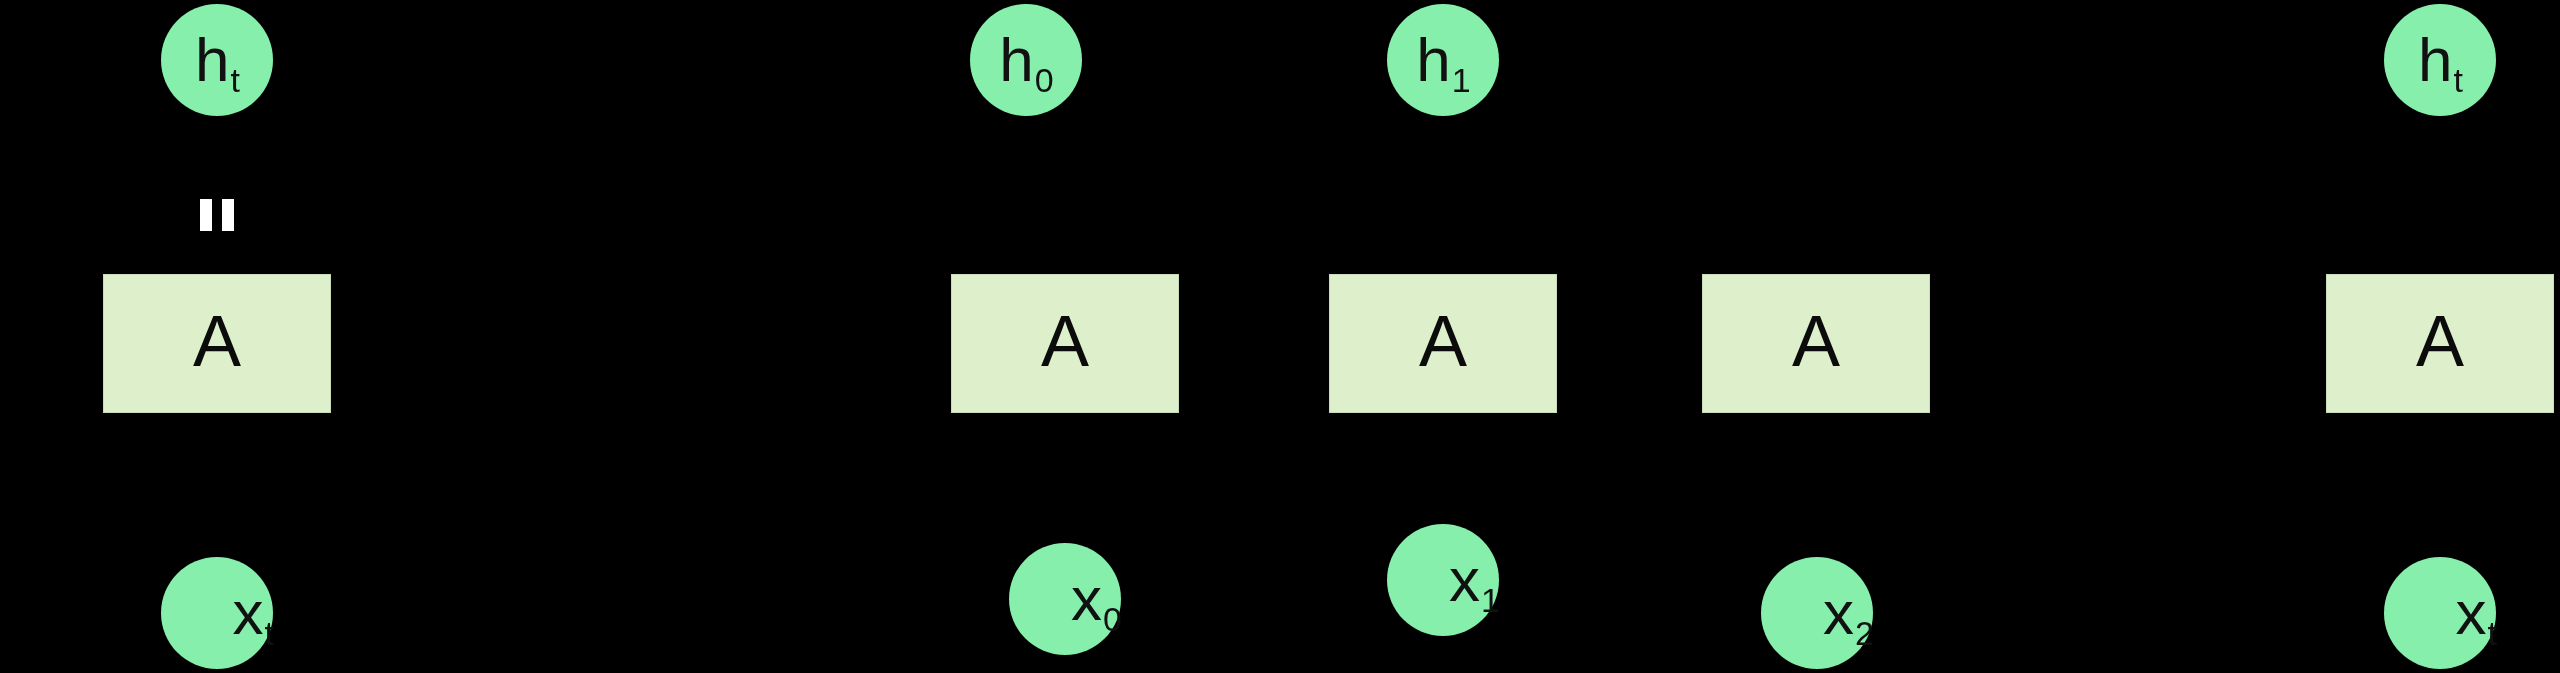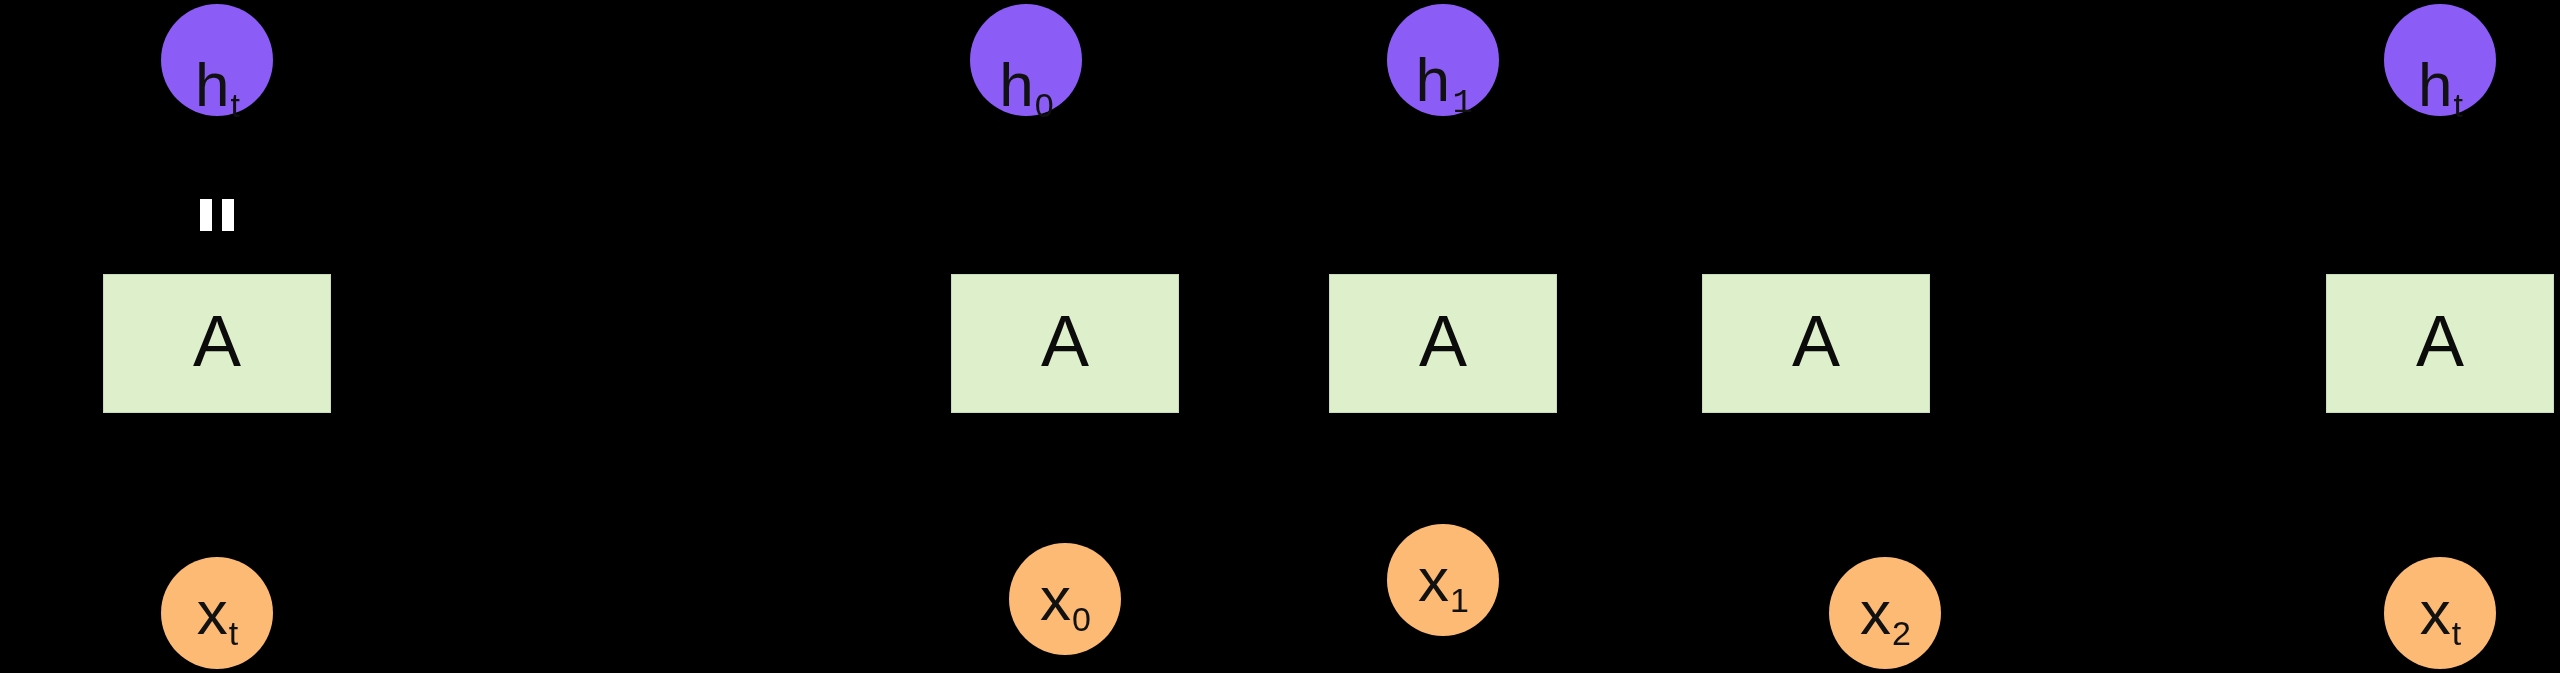--- a/index.html
+++ b/index.html
@@ -18,38 +18,38 @@
     background: #000000;
     overflow: hidden;
   }
 
   
   .state-node {
     position: absolute;
     width: 112px;
     height: 112px;
     border-radius: 50%;
-    background: #8b5cf6;
+    background: #86efac;
     display: flex;
-    align-items: flex-end;
+    align-items: center;
     justify-content: center;
     line-height: 1;
     color: #111111;
     user-select: none;
   }
   
   .input-node {
     position: absolute;
     width: 112px;
     height: 112px;
     border-radius: 50%;
-    background: #fdba74;
+    background: #86efac;
     display: flex;
     align-items: center;
-    justify-content: center;
+    justify-content: flex-end;
     line-height: 1;
     color: #111111;
     user-select: none;
   }
   .node-label {
     font-size: 62px;
     font-weight: 400;
     letter-spacing: 0px;
     display: inline-block;
     position: relative;
@@ -143,39 +143,39 @@
   <div class="edge edge-v" style="left:1063px; top:116px; height:158px;"></div>
   <div class="cell-box" style="left:951px; top:274px;">
     <span class="cell-label">A</span>
   </div>
   <div class="edge edge-v" style="left:1063px; top:413px; height:145px;"></div>
   <div class="input-node" style="left:1009px; top:543px;">
     <span class="node-label"><span>x</span><span class="sub">0</span></span>
   </div>
   <div class="edge edge-h" style="left:1179px; top:342px; width:147px;"></div>
 
-  <div class="state-node" style="left:1387px; top:4px;font-family:Liberation Mono, monospace;">
+  <div class="state-node" style="left:1387px; top:4px;">
     <span class="node-label"><span>h</span><span class="sub">1</span></span>
   </div>
   <div class="edge edge-v" style="left:1441px; top:116px; height:158px;"></div>
   <div class="cell-box" style="left:1329px; top:274px;">
     <span class="cell-label">A</span>
   </div>
   <div class="edge edge-v" style="left:1441px; top:413px; height:145px;"></div>
   <div class="input-node" style="left:1387px; top:524px;">
     <span class="node-label"><span>x</span><span class="sub">1</span></span>
   </div>
   <div class="edge edge-h" style="left:1557px; top:342px; width:145px;"></div>
 
   <div class="edge edge-v" style="left:1815px; top:116px; height:158px;"></div>
   <div class="cell-box" style="left:1702px; top:274px;">
     <span class="cell-label">A</span>
   </div>
   <div class="edge edge-v" style="left:1815px; top:413px; height:145px;"></div>
-  <div class="input-node" style="left:1829px; top:557px;">
+  <div class="input-node" style="left:1761px; top:557px;">
     <span class="node-label"><span>x</span><span class="sub">2</span></span>
   </div>
   <div class="edge edge-h" style="left:1930px; top:342px; width:396px;"></div>
 
   <div class="state-node" style="left:2384px; top:4px;">
     <span class="node-label"><span>h</span><span class="sub">t</span></span>
   </div>
   <div class="edge edge-v" style="left:2438px; top:116px; height:158px;"></div>
   <div class="cell-box" style="left:2326px; top:274px;">
     <span class="cell-label">A</span>

